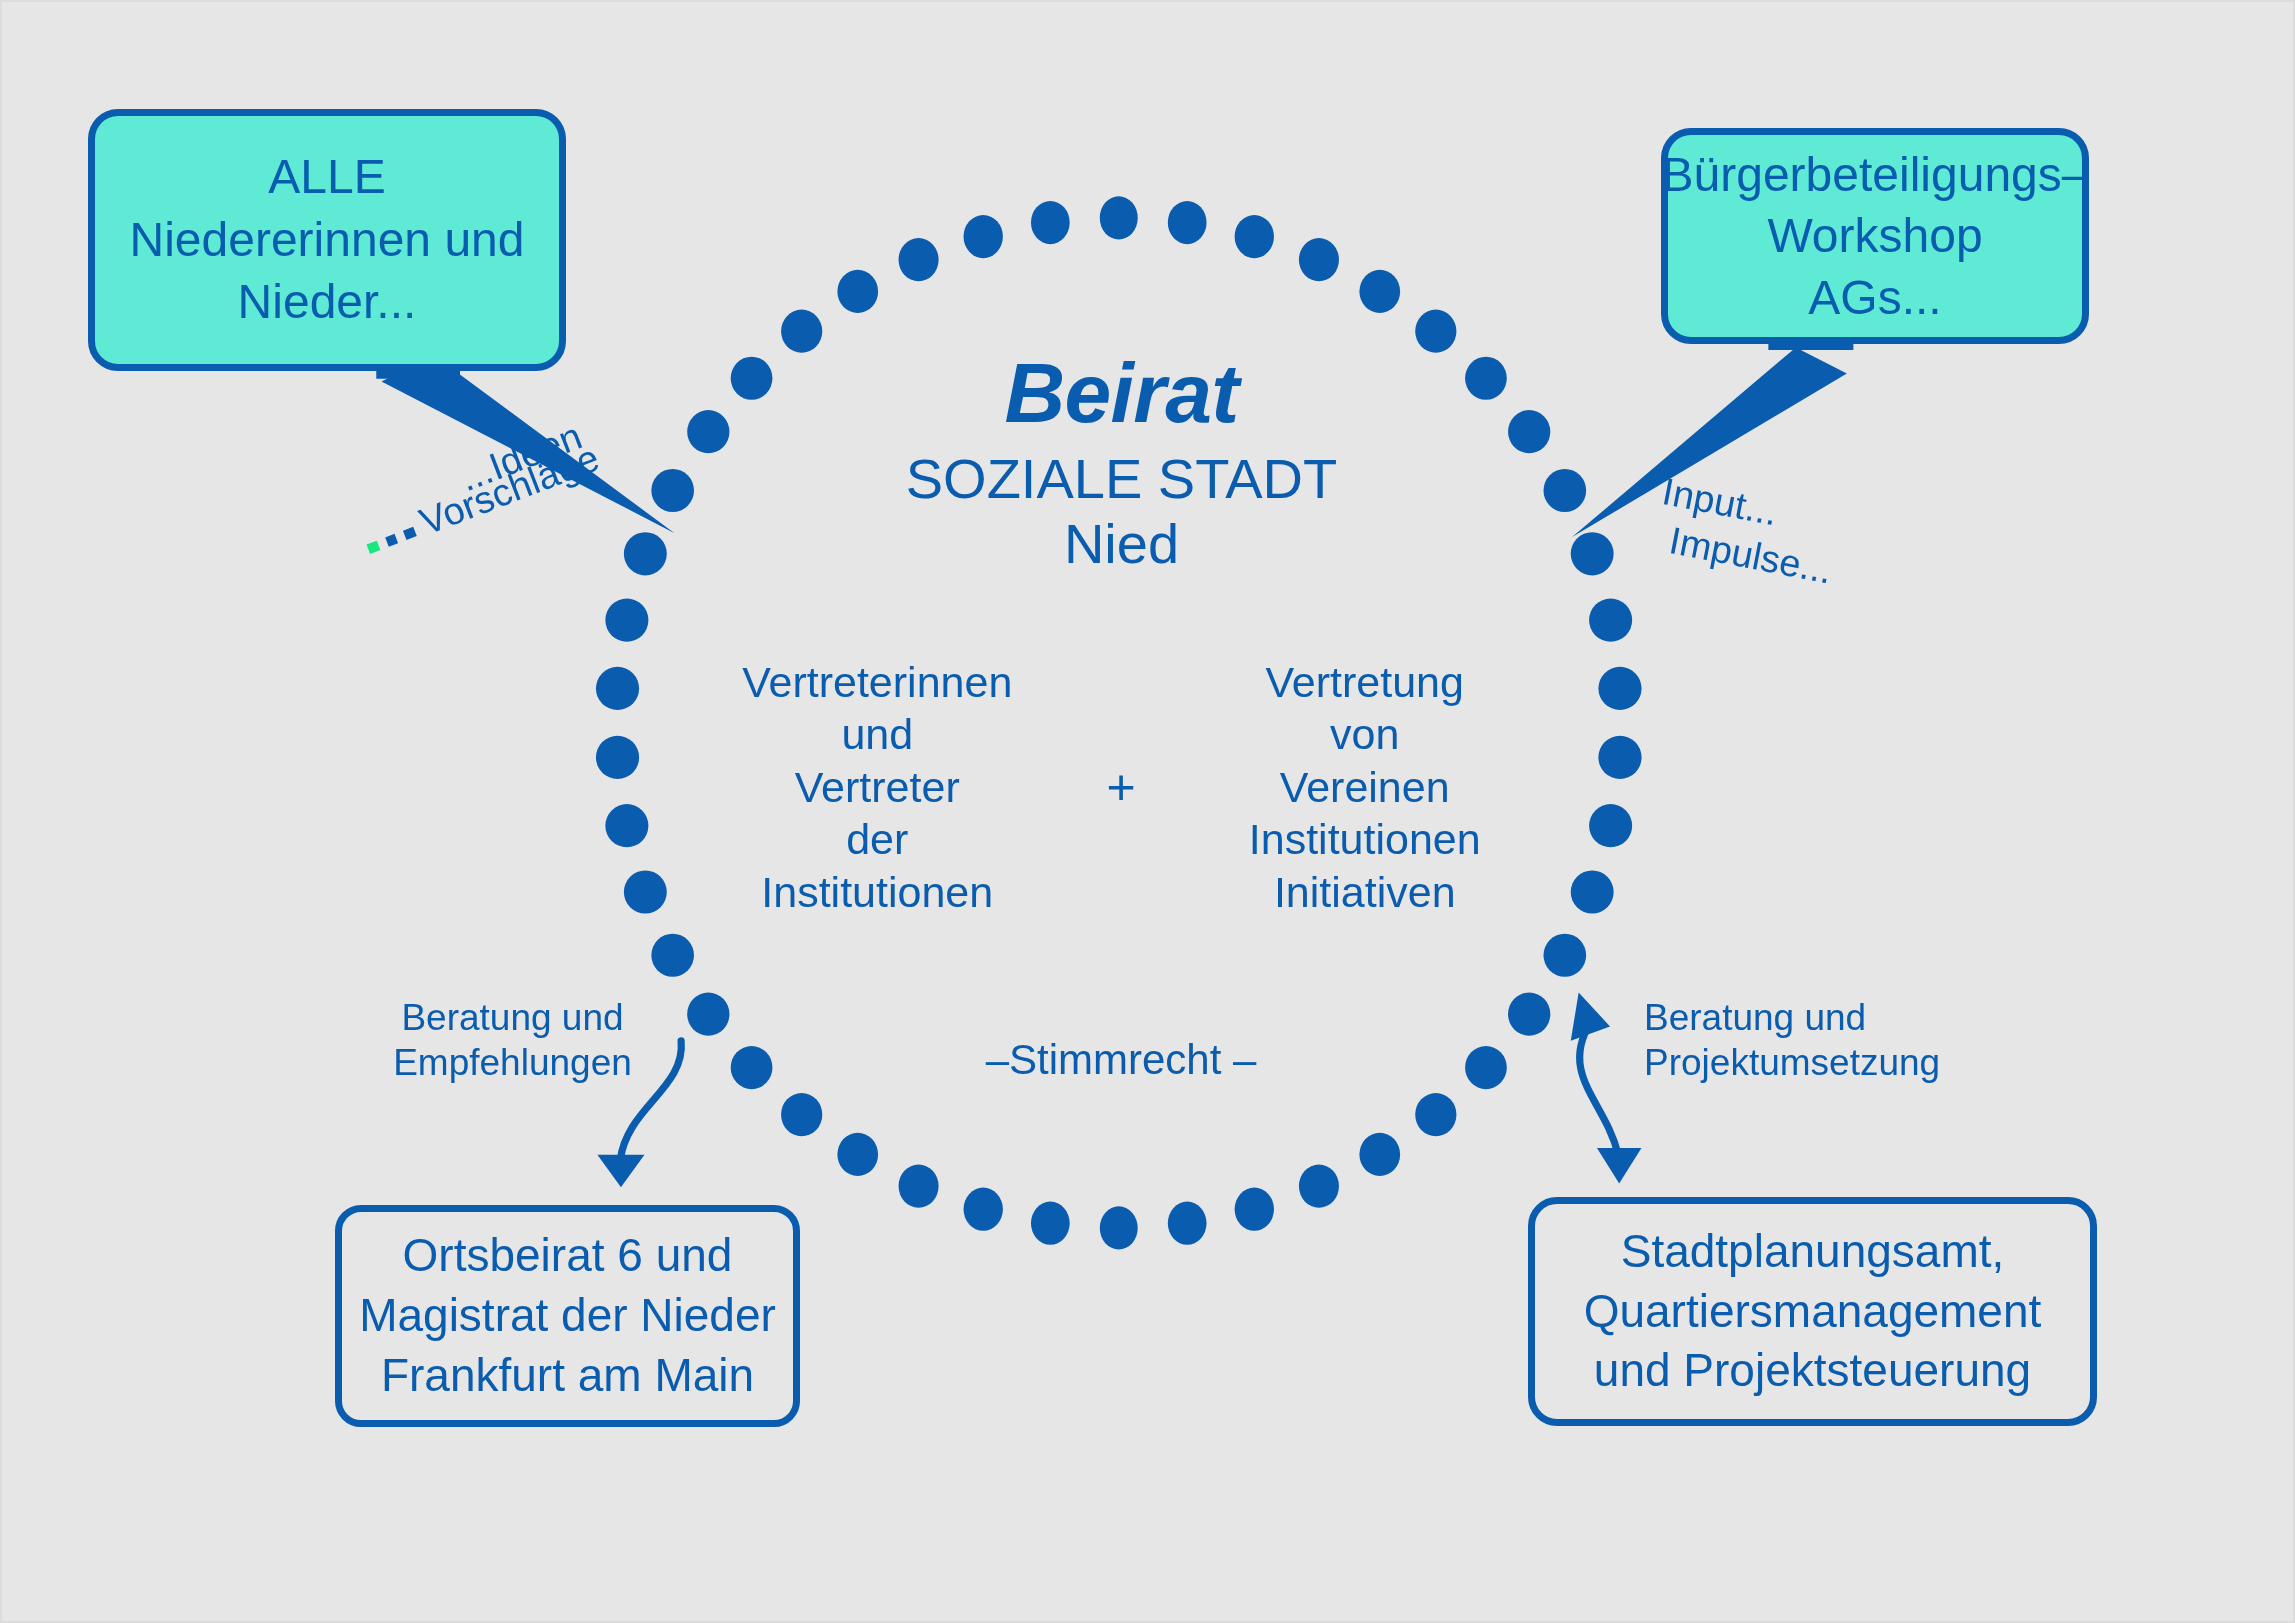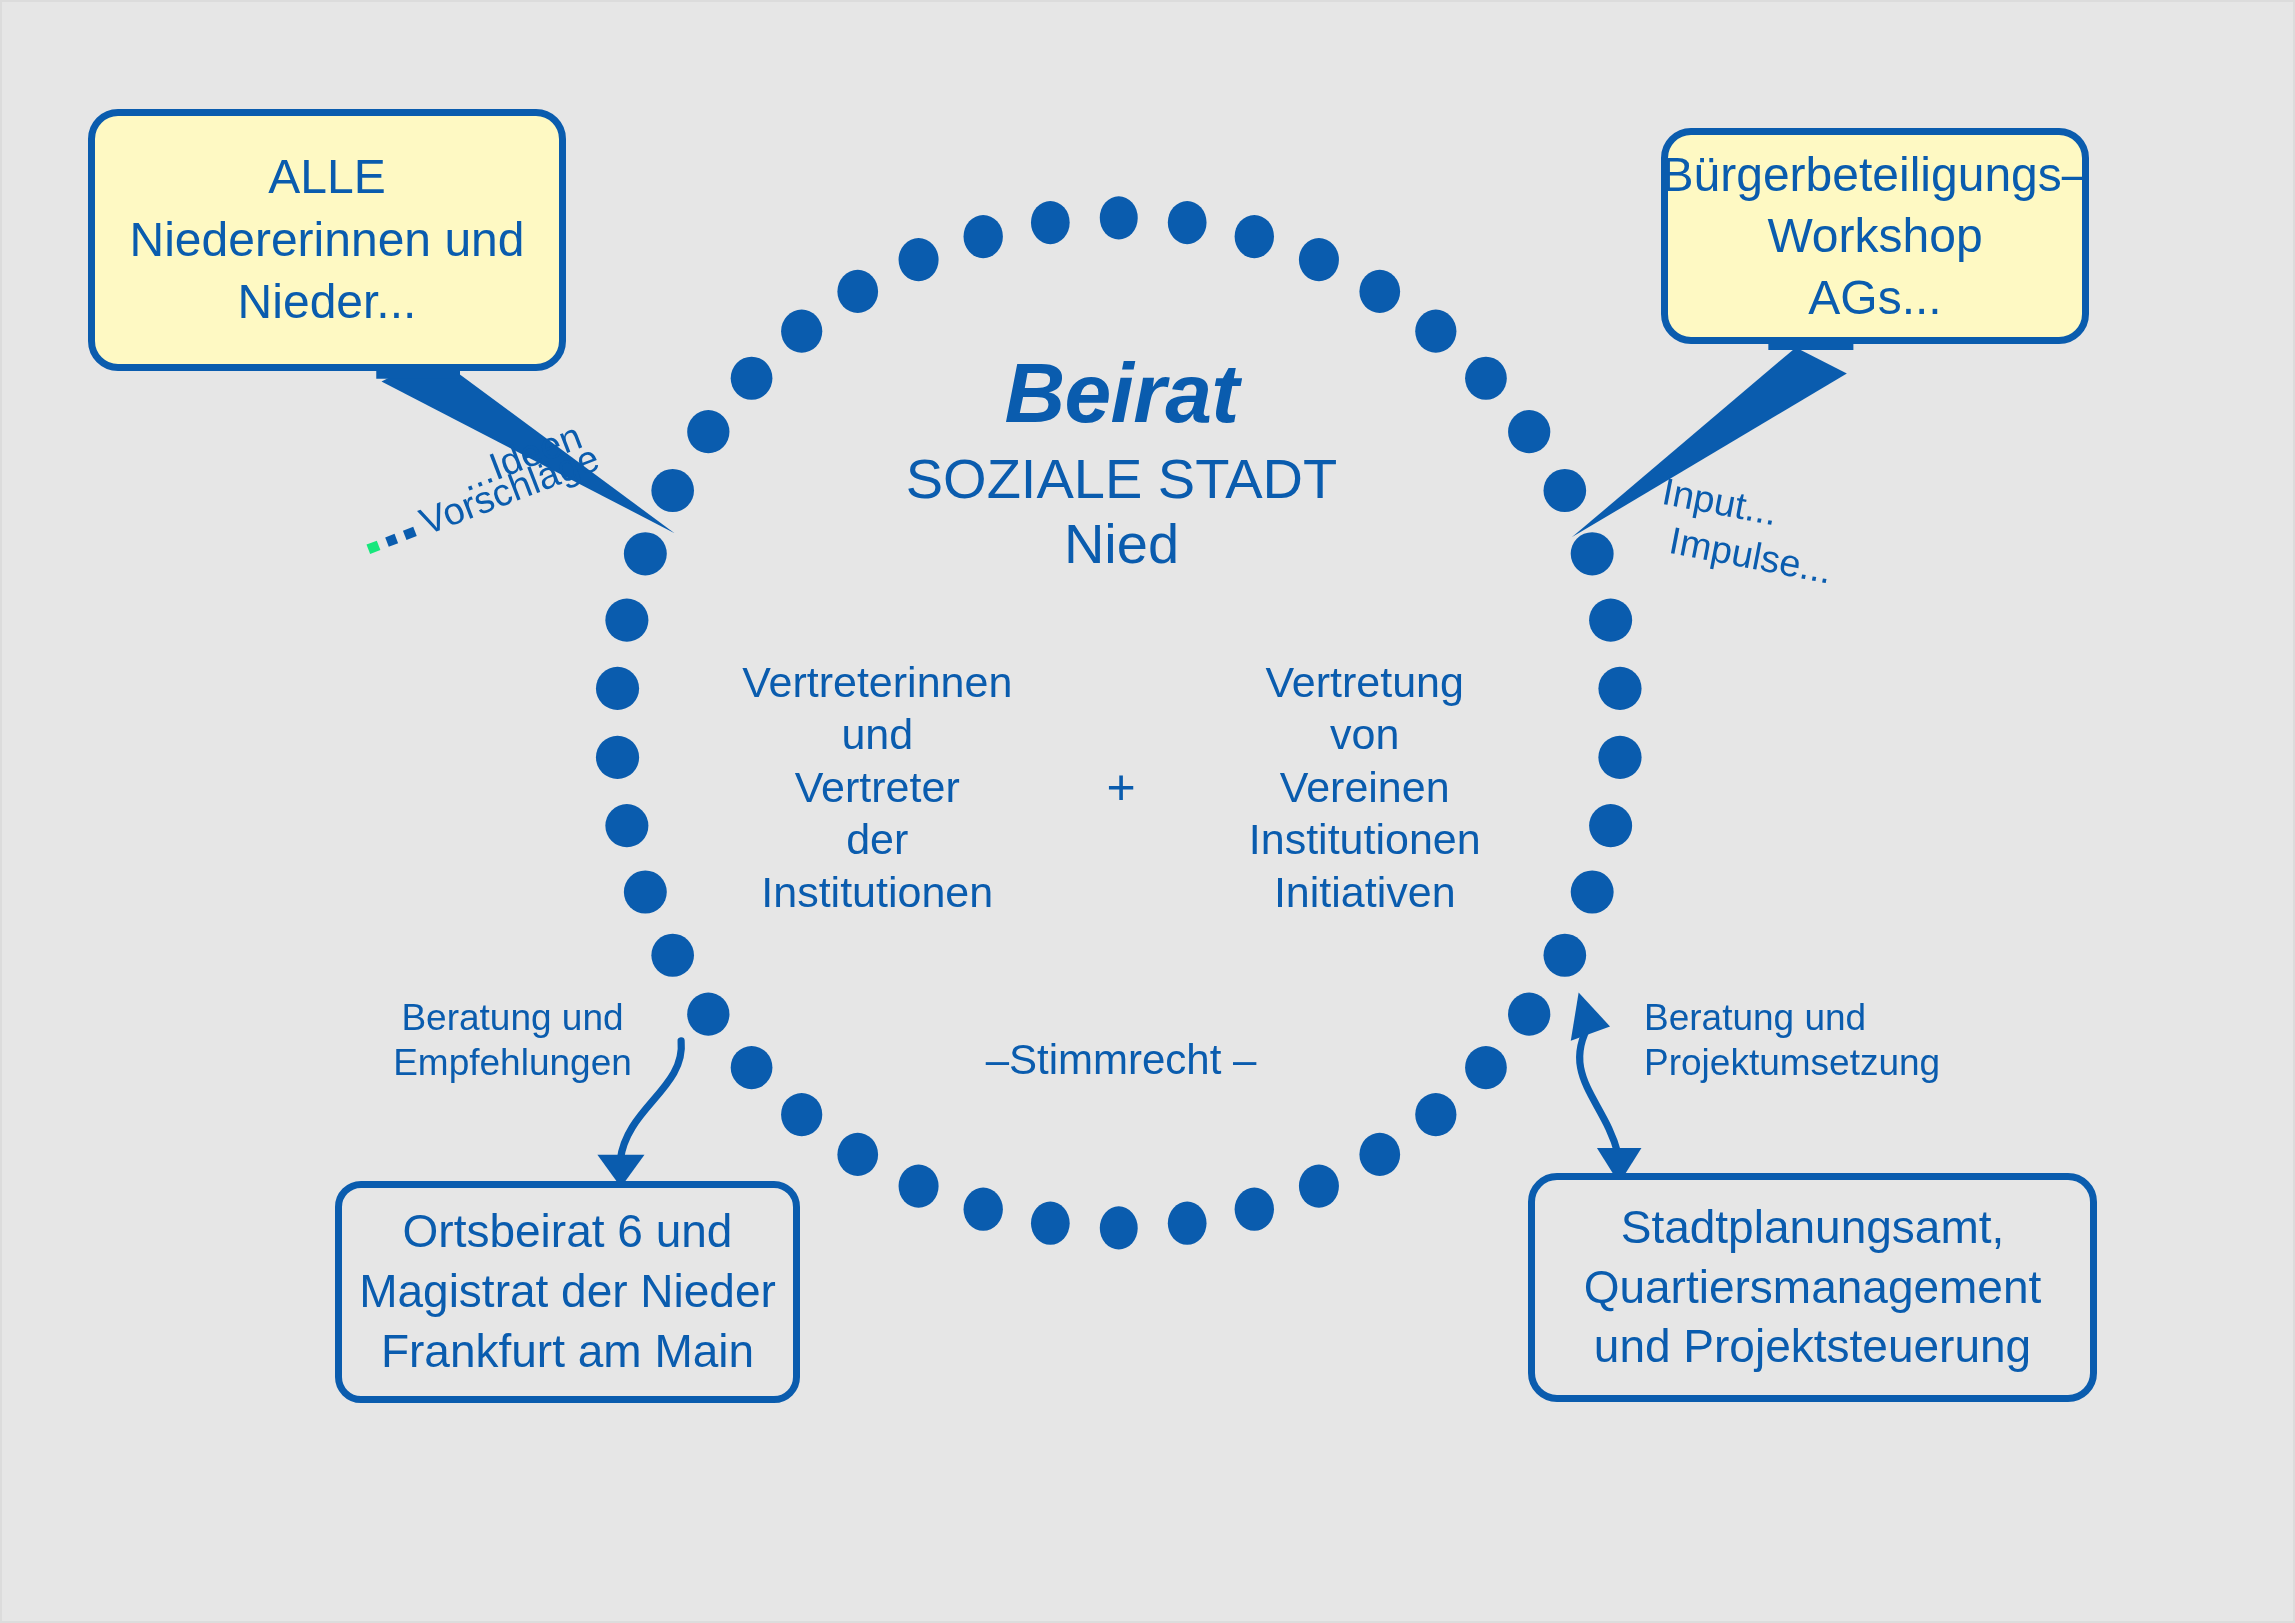--- a/index.html
+++ b/index.html
@@ -18,21 +18,21 @@
     font-family: "Liberation Sans", sans-serif;
     color: #0a5cae;
   }
 
   
   .bubble {
     position: absolute;
     box-sizing: border-box;
     border: 7.2px solid #0a5cae;
     border-radius: 30px;
-    background: #fef9c3;
+    background: #5eead4;
     display: flex;
     flex-direction: column;
     align-items: center;
     justify-content: center;
     text-align: center;
     color: #0a5cae;
     z-index: 6;
   }
   .bubble .line { display: block; white-space: nowrap; }
 
@@ -58,20 +58,21 @@
     background: #e6e6e6;
     display: flex;
     flex-direction: column;
     align-items: center;
     justify-content: center;
     text-align: center;
     color: #0a5cae;
     font-size: 46px;
     line-height: 1.30;
     z-index: 6;
+    margin-top: 24px;
   }
   #box-ortsbeirat {
     left: 333px; top: 1179px;
     width: 465px; height: 222px;
   }
   #box-stadtplanung {
     left: 1526px; top: 1171px;
     width: 569px; height: 229px; border-radius: 29px;
   }
 

